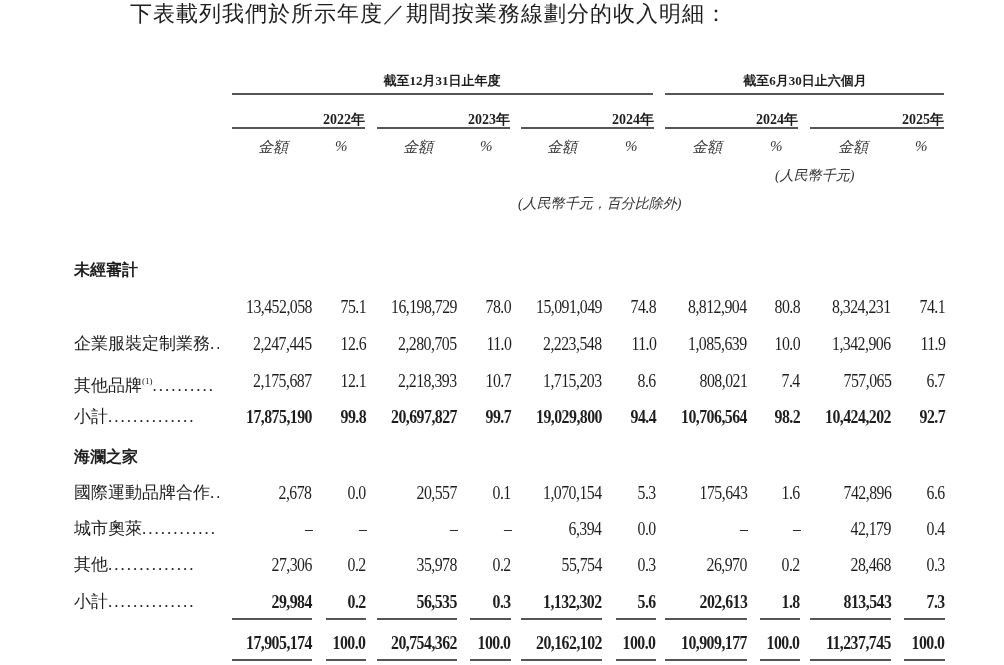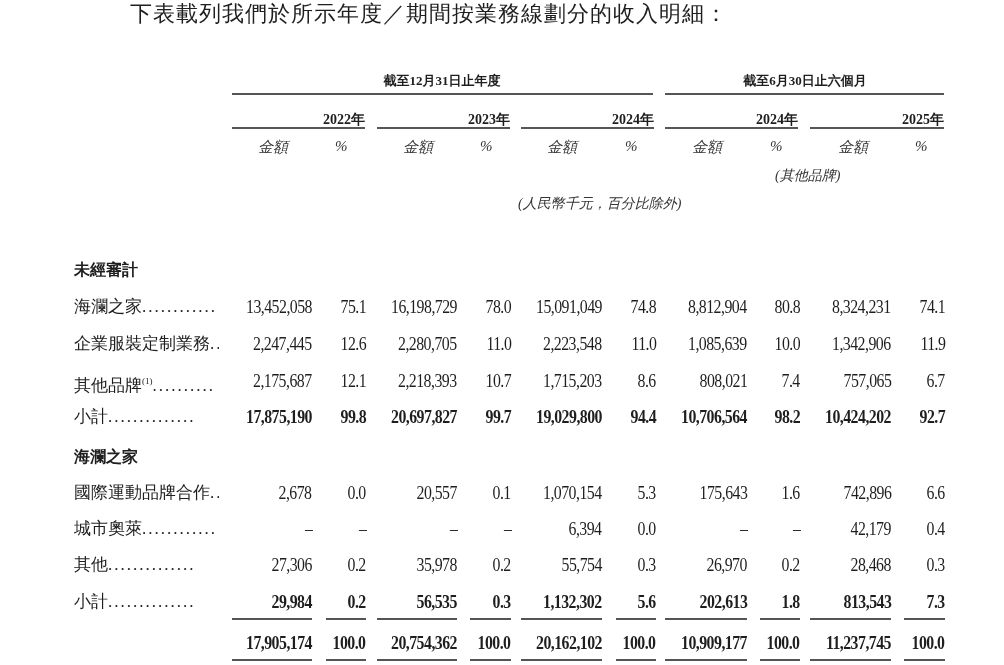--- a/index.html
+++ b/index.html
@@ -71,28 +71,27 @@
 <div class="hdr-sub" style="left:335px;">%</div>
 <div class="hdr-sub" style="left:403px;">金額</div>
 <div class="hdr-sub" style="left:480px;">%</div>
 <div class="hdr-sub" style="left:547px;">金額</div>
 <div class="hdr-sub" style="left:625px;">%</div>
 <div class="hdr-sub" style="left:692px;">金額</div>
 <div class="hdr-sub" style="left:770px;">%</div>
 <div class="hdr-sub" style="left:838px;">金額</div>
 <div class="hdr-sub" style="left:915px;">%</div>
 
-<div class="note" style="left:775px;top:167px;">(其他品牌)</div>
+<div class="note" style="left:775px;top:167px;">(人民幣千元)</div>
 <div class="note" style="left:518px;top:195px;">(人民幣千元，百分比除外)</div>
 
 <div class="section" style="top:260px;">未經審計</div>
 
 <div id="rows-container">
     <div class="row" style="top: 295px;">
-      <div class="label"><span>海瀾之家</span><span style="letter-spacing: 2px;">............</span></div>
       <div class="cell" style="right: 692px;">13,452,058</div>
       <div class="cell" style="right: 638px;">75.1</div>
       <div class="cell" style="right: 547px;">16,198,729</div>
       <div class="cell" style="right: 493px;">78.0</div>
       <div class="cell" style="right: 402px;">15,091,049</div>
       <div class="cell" style="right: 348px;">74.8</div>
       <div class="cell" style="right: 257px;">8,812,904</div>
       <div class="cell" style="right: 204px;">80.8</div>
       <div class="cell" style="right: 113px;">8,324,231</div>
       <div class="cell" style="right: 59px;">74.1</div>

